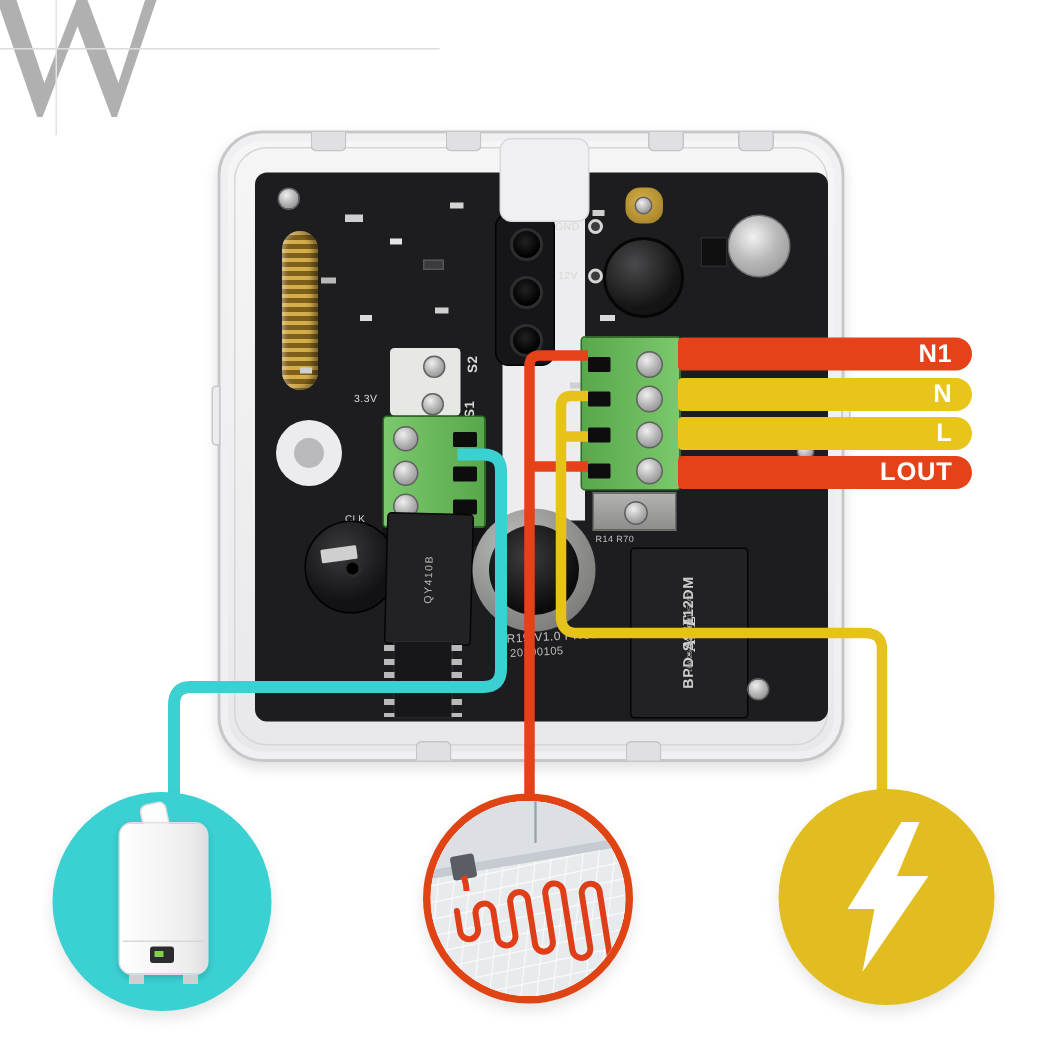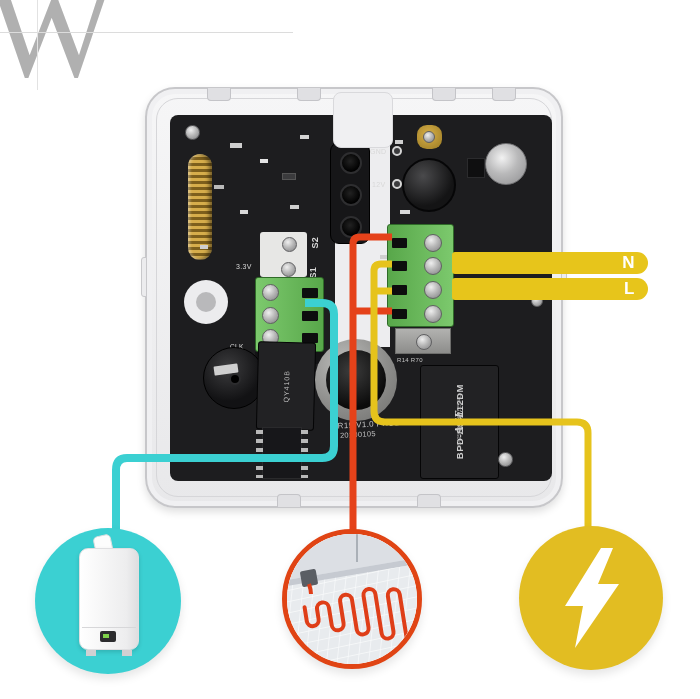--- a/index.html
+++ b/index.html
@@ -216,22 +216,24 @@
   </div>
 
   <svg class="wires" viewBox="0 0 700 699">
     <path d="M305 303 H322 Q334 303 334 314 V446 Q334 458 322 458 H127 Q116 458 116 470 V545" fill="none" stroke="#3bd0d2" stroke-width="8"></path>
     <path d="M392 311 H353" fill="none" stroke="#e5421a" stroke-width="7"></path>
     <path d="M392 237 H360 Q353 237 353 244 V548" fill="none" stroke="#e5421a" stroke-width="7"></path>
     <path d="M392 291 H374" fill="none" stroke="#e6c31c" stroke-width="7"></path>
     <path d="M392 264 H381 Q374 264 374 271 V411 Q374 422 385 422 H577 Q588 422 588 433 V545" fill="none" stroke="#e6c31c" stroke-width="7"></path>
   </svg>
 
+  <div class="bar right red" style="top:225px">N1</div>
   <div class="bar right yellow" style="top:252px">N</div>
   <div class="bar right yellow" style="top:278px">L</div>
+  <div class="bar right red" style="top:304px">LOUT</div>
 
   <div class="circle c-boiler">
     <div style="position:absolute;inset:0">
       <div class="boiler-pipe"></div>
       <div class="boiler-body">
         <div class="boiler-seam"></div>
         <div class="boiler-display">
             <i></i>
           </div>
         <div class="boiler-foot" style="left:6px"></div>

